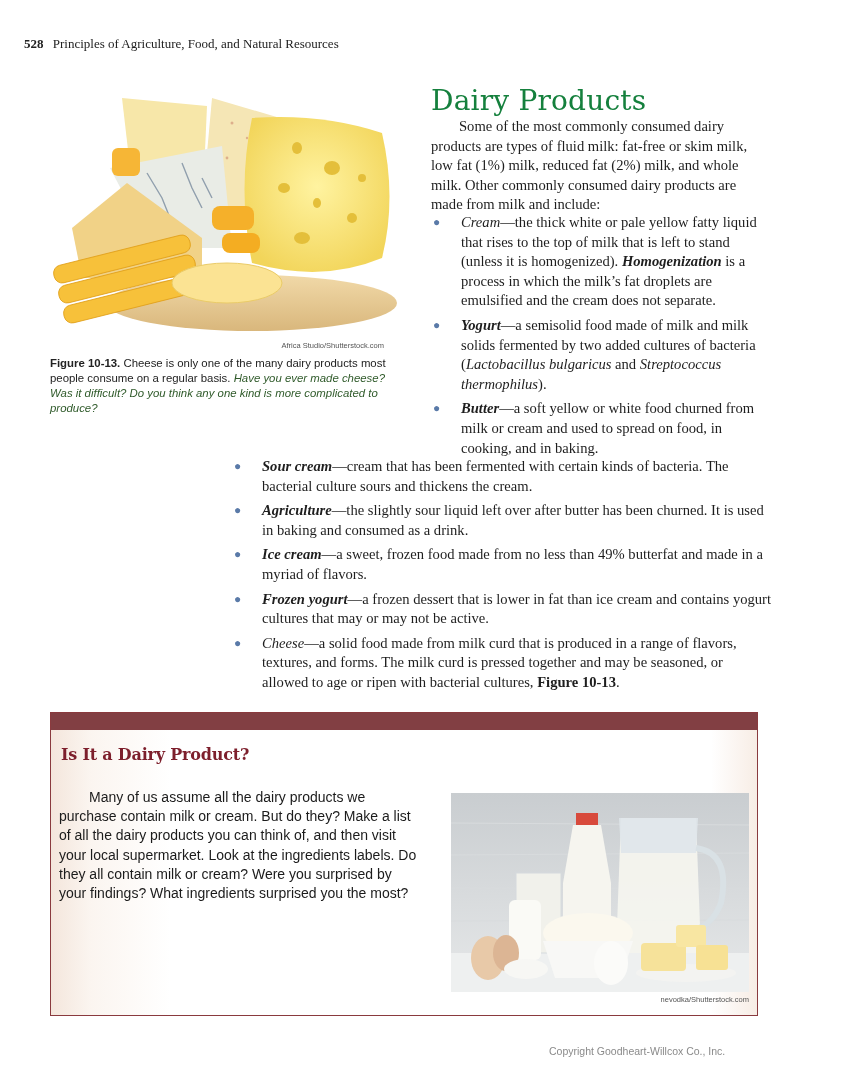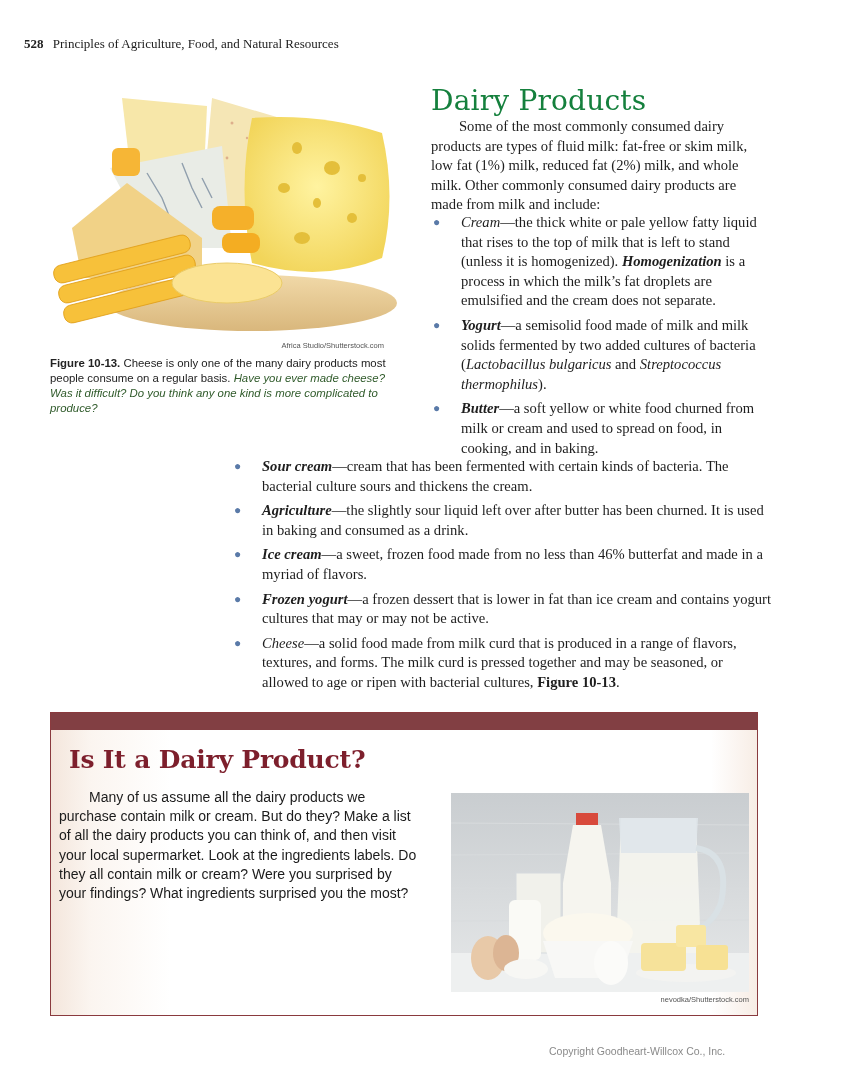--- a/index.html
+++ b/index.html
@@ -33,21 +33,21 @@
     .bullets-top { left: 431px; top: 213px; width: 330px; }
     .bullets-bottom { left: 232px; top: 457px; width: 540px; }
 
     
     .stem-box { position: absolute; left: 50px; top: 712px; width: 708px; height: 304px; border: 1px solid #8a3a3e; background: linear-gradient(90deg, #f4e6dc 0px, #fbf5f0 40px, #ffffff 120px, #ffffff 660px, #f7ece4 708px); }
     .stem-bar { height: 17px; background: #823f43; }
     .stem-head { position: absolute; left: 4px; top: 32px; display: flex; align-items: flex-end; }
     .stem-badge { background: #d9762f; color: #fff; padding: 0 6px 1px 7px; height: 36px; display: flex; align-items: center; }
     .stem-badge .stem-word { font-family: "Liberation Sans", sans-serif; font-weight: bold; font-size: 28px; letter-spacing: -0.5px; }
     .stem-badge .conn-word { font-family: "DejaVu Serif", serif; font-size: 27px; margin-left: 7px; }
-    .stem-title { font-family: "DejaVu Serif", serif; font-size: 25px; color: #7d1f2c; margin-left: 14px; padding-bottom: 3px; font-weight: bold; letter-spacing: -0.2px; }
+    .stem-title { font-family: "DejaVu Serif", serif; font-size: 16px; color: #7d1f2c; margin-left: 6px; padding-bottom: 3px; font-weight: bold; letter-spacing: -0.2px; }
 
     .stem-text { position: absolute; left: 8px; top: 75px; width: 362px; font-family: "Liberation Sans", sans-serif; font-size: 14px; line-height: 19.2px; color: #1b1b1b; }
     .stem-text p { text-indent: 30px; }
 
     .figure-dairy { position: absolute; left: 400px; top: 80px; width: 298px; height: 199px; }
     .credit-dairy { position: absolute; left: 400px; top: 282px; width: 298px; }
 
     .copyright { position: absolute; left: 549px; top: 1045px; font-family: "Liberation Sans", sans-serif; font-size: 10.5px; color: #8a8a8a; }
   </style>
 </head>
@@ -132,21 +132,21 @@
   <li>
     <span class="dot">●</span>
     <span class="term">Sour cream</span><span>—cream that has been fermented with certain kinds of bacteria. The bacterial culture sours and thickens the cream.</span>
   </li>
   <li>
     <span class="dot">●</span>
     <span class="term">Agriculture</span><span>—the slightly sour liquid left over after butter has been churned. It is used in baking and consumed as a drink.</span>
   </li>
   <li>
     <span class="dot">●</span>
-    <span class="term">Ice cream</span><span>—a sweet, frozen food made from no less than 46% butterfat and made in a myriad of flavors.</span>
+    <span class="term">Ice cream</span><span>—a sweet, frozen food made from no less than 49% butterfat and made in a myriad of flavors.</span>
   </li>
   <li>
     <span class="dot">●</span>
     <span class="term">Frozen yogurt</span><span>—a frozen dessert that is lower in fat than ice cream and contains yogurt cultures that may or may not be active.</span>
   </li>
   <li>
     <span class="dot">●</span>
     <span class="term plain-i">Cheese</span><span>—a solid food made from milk curd that is produced in a range of flavors, textures, and forms. The milk curd is pressed together and may be seasoned, or allowed to age or ripen with bacterial cultures, </span><b>Figure 10-13</b><span>.</span>
   </li>
 </ul>

